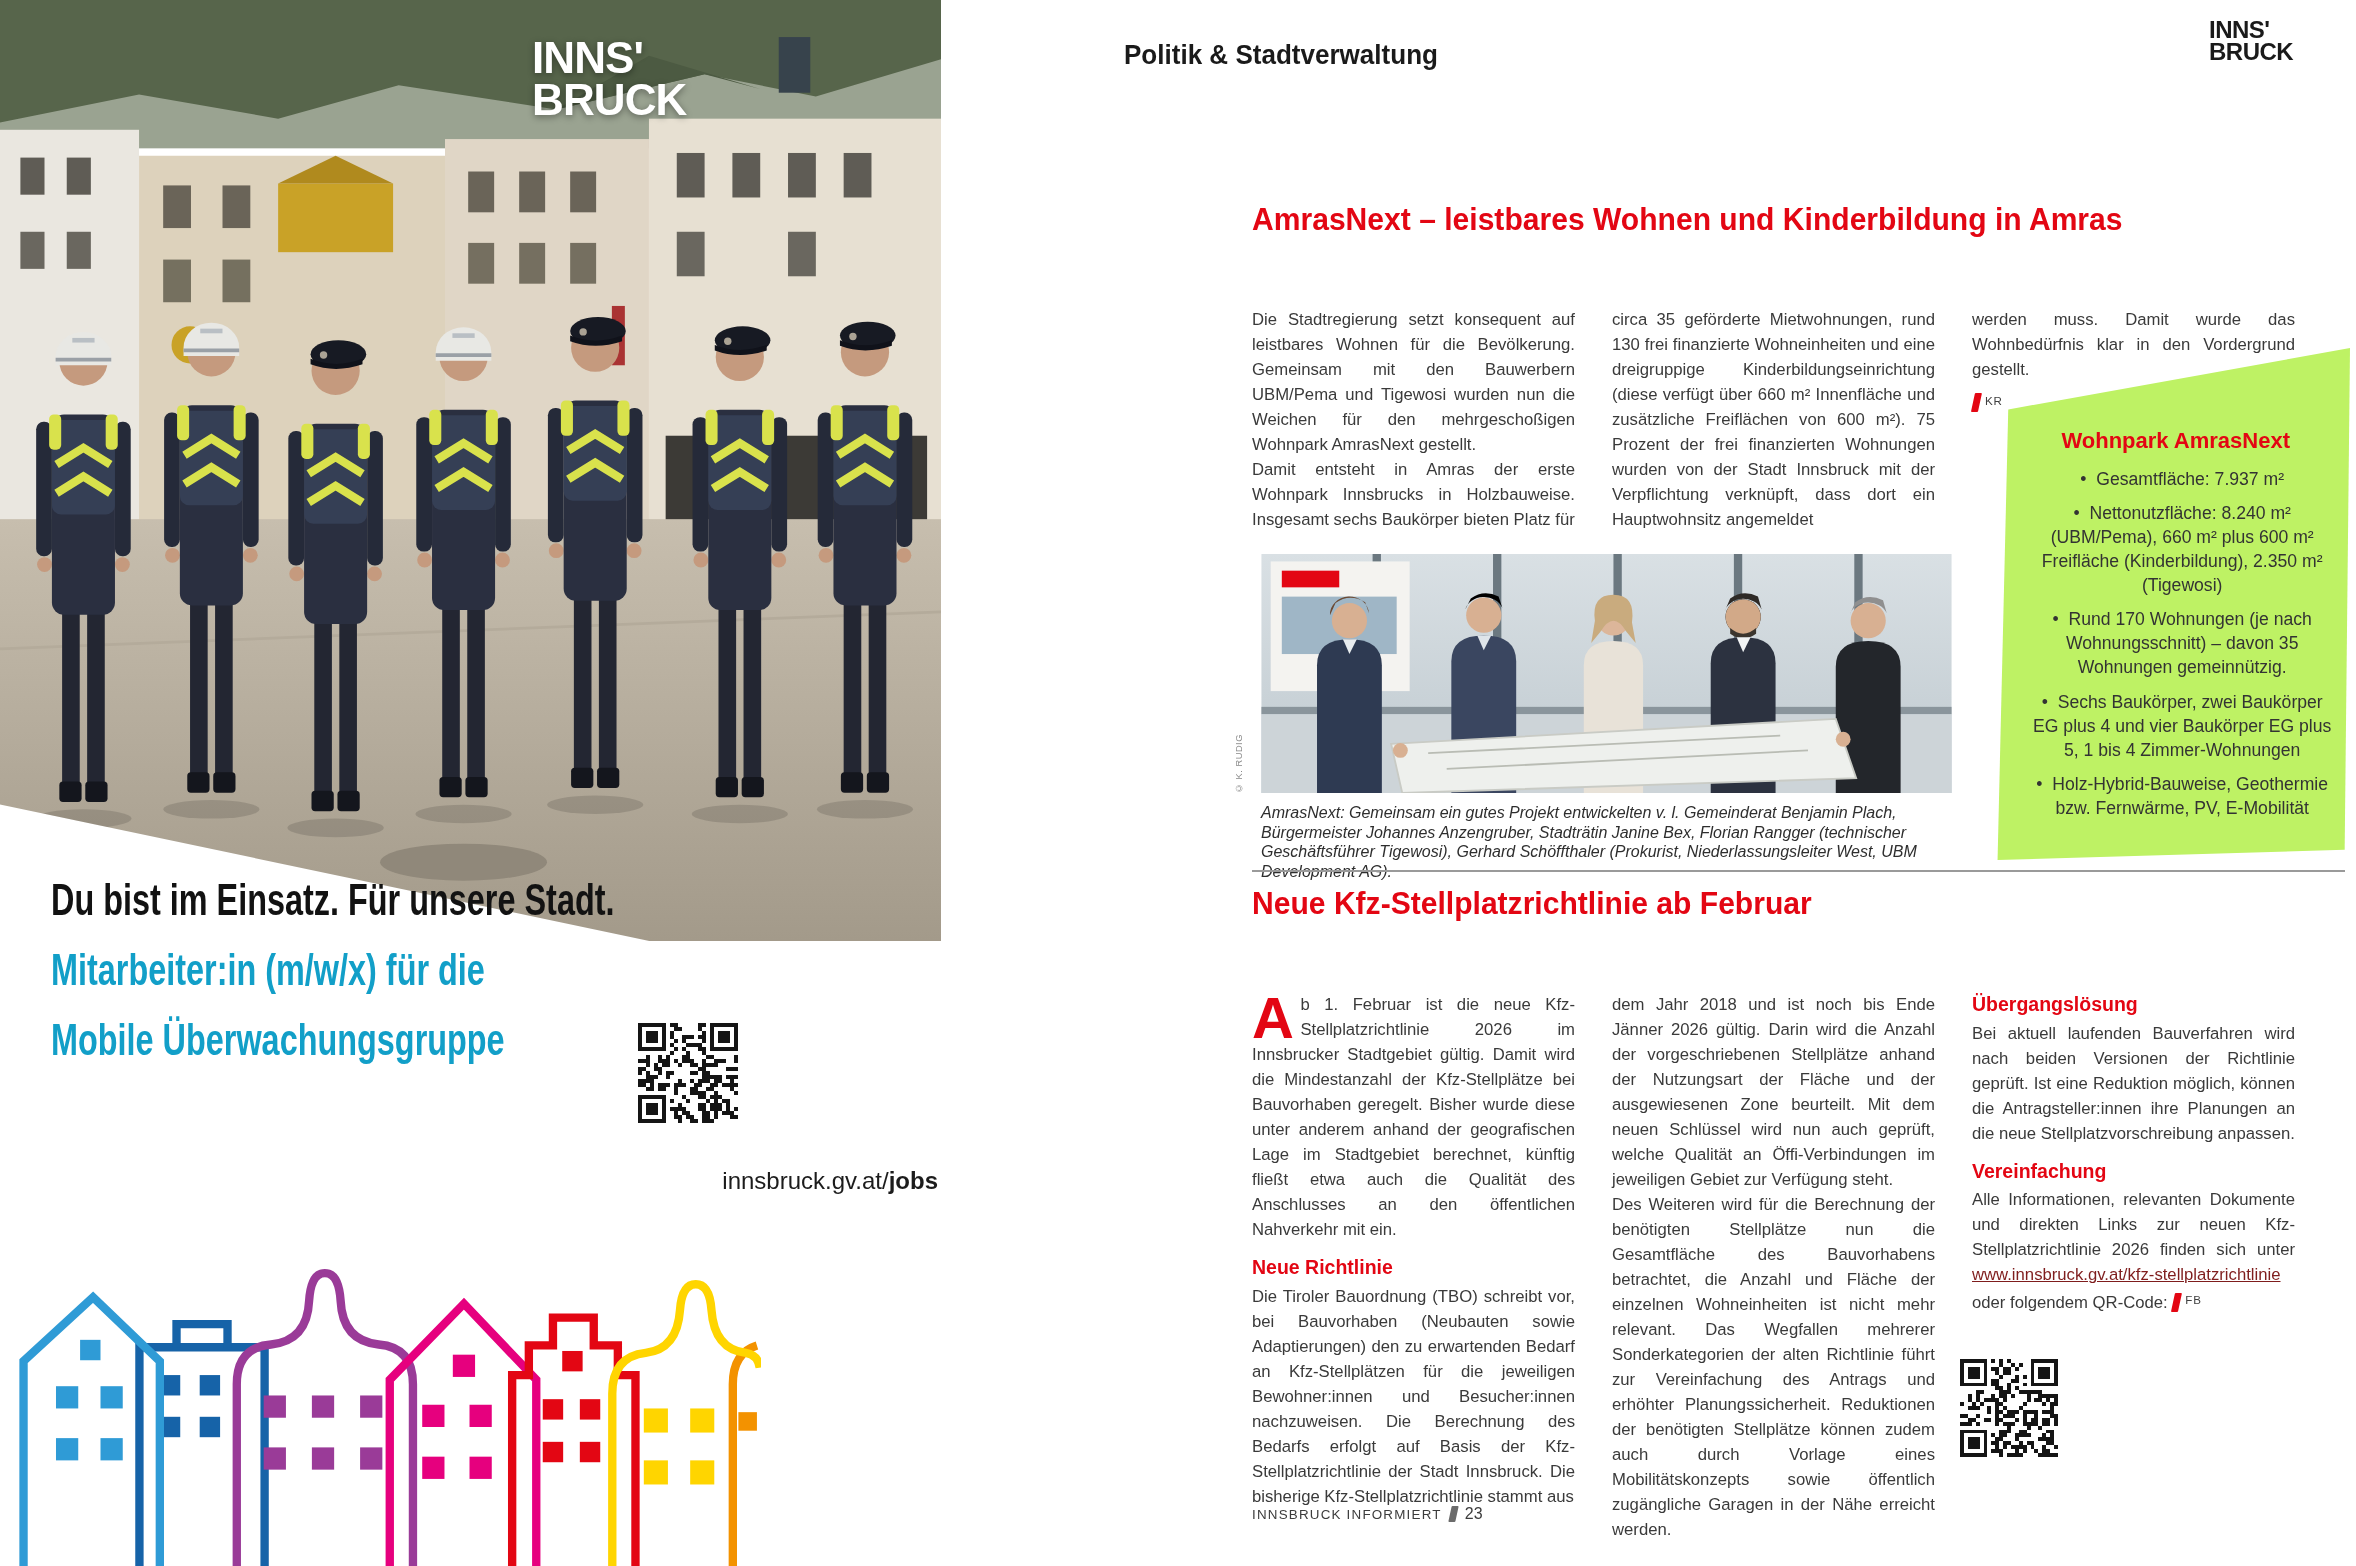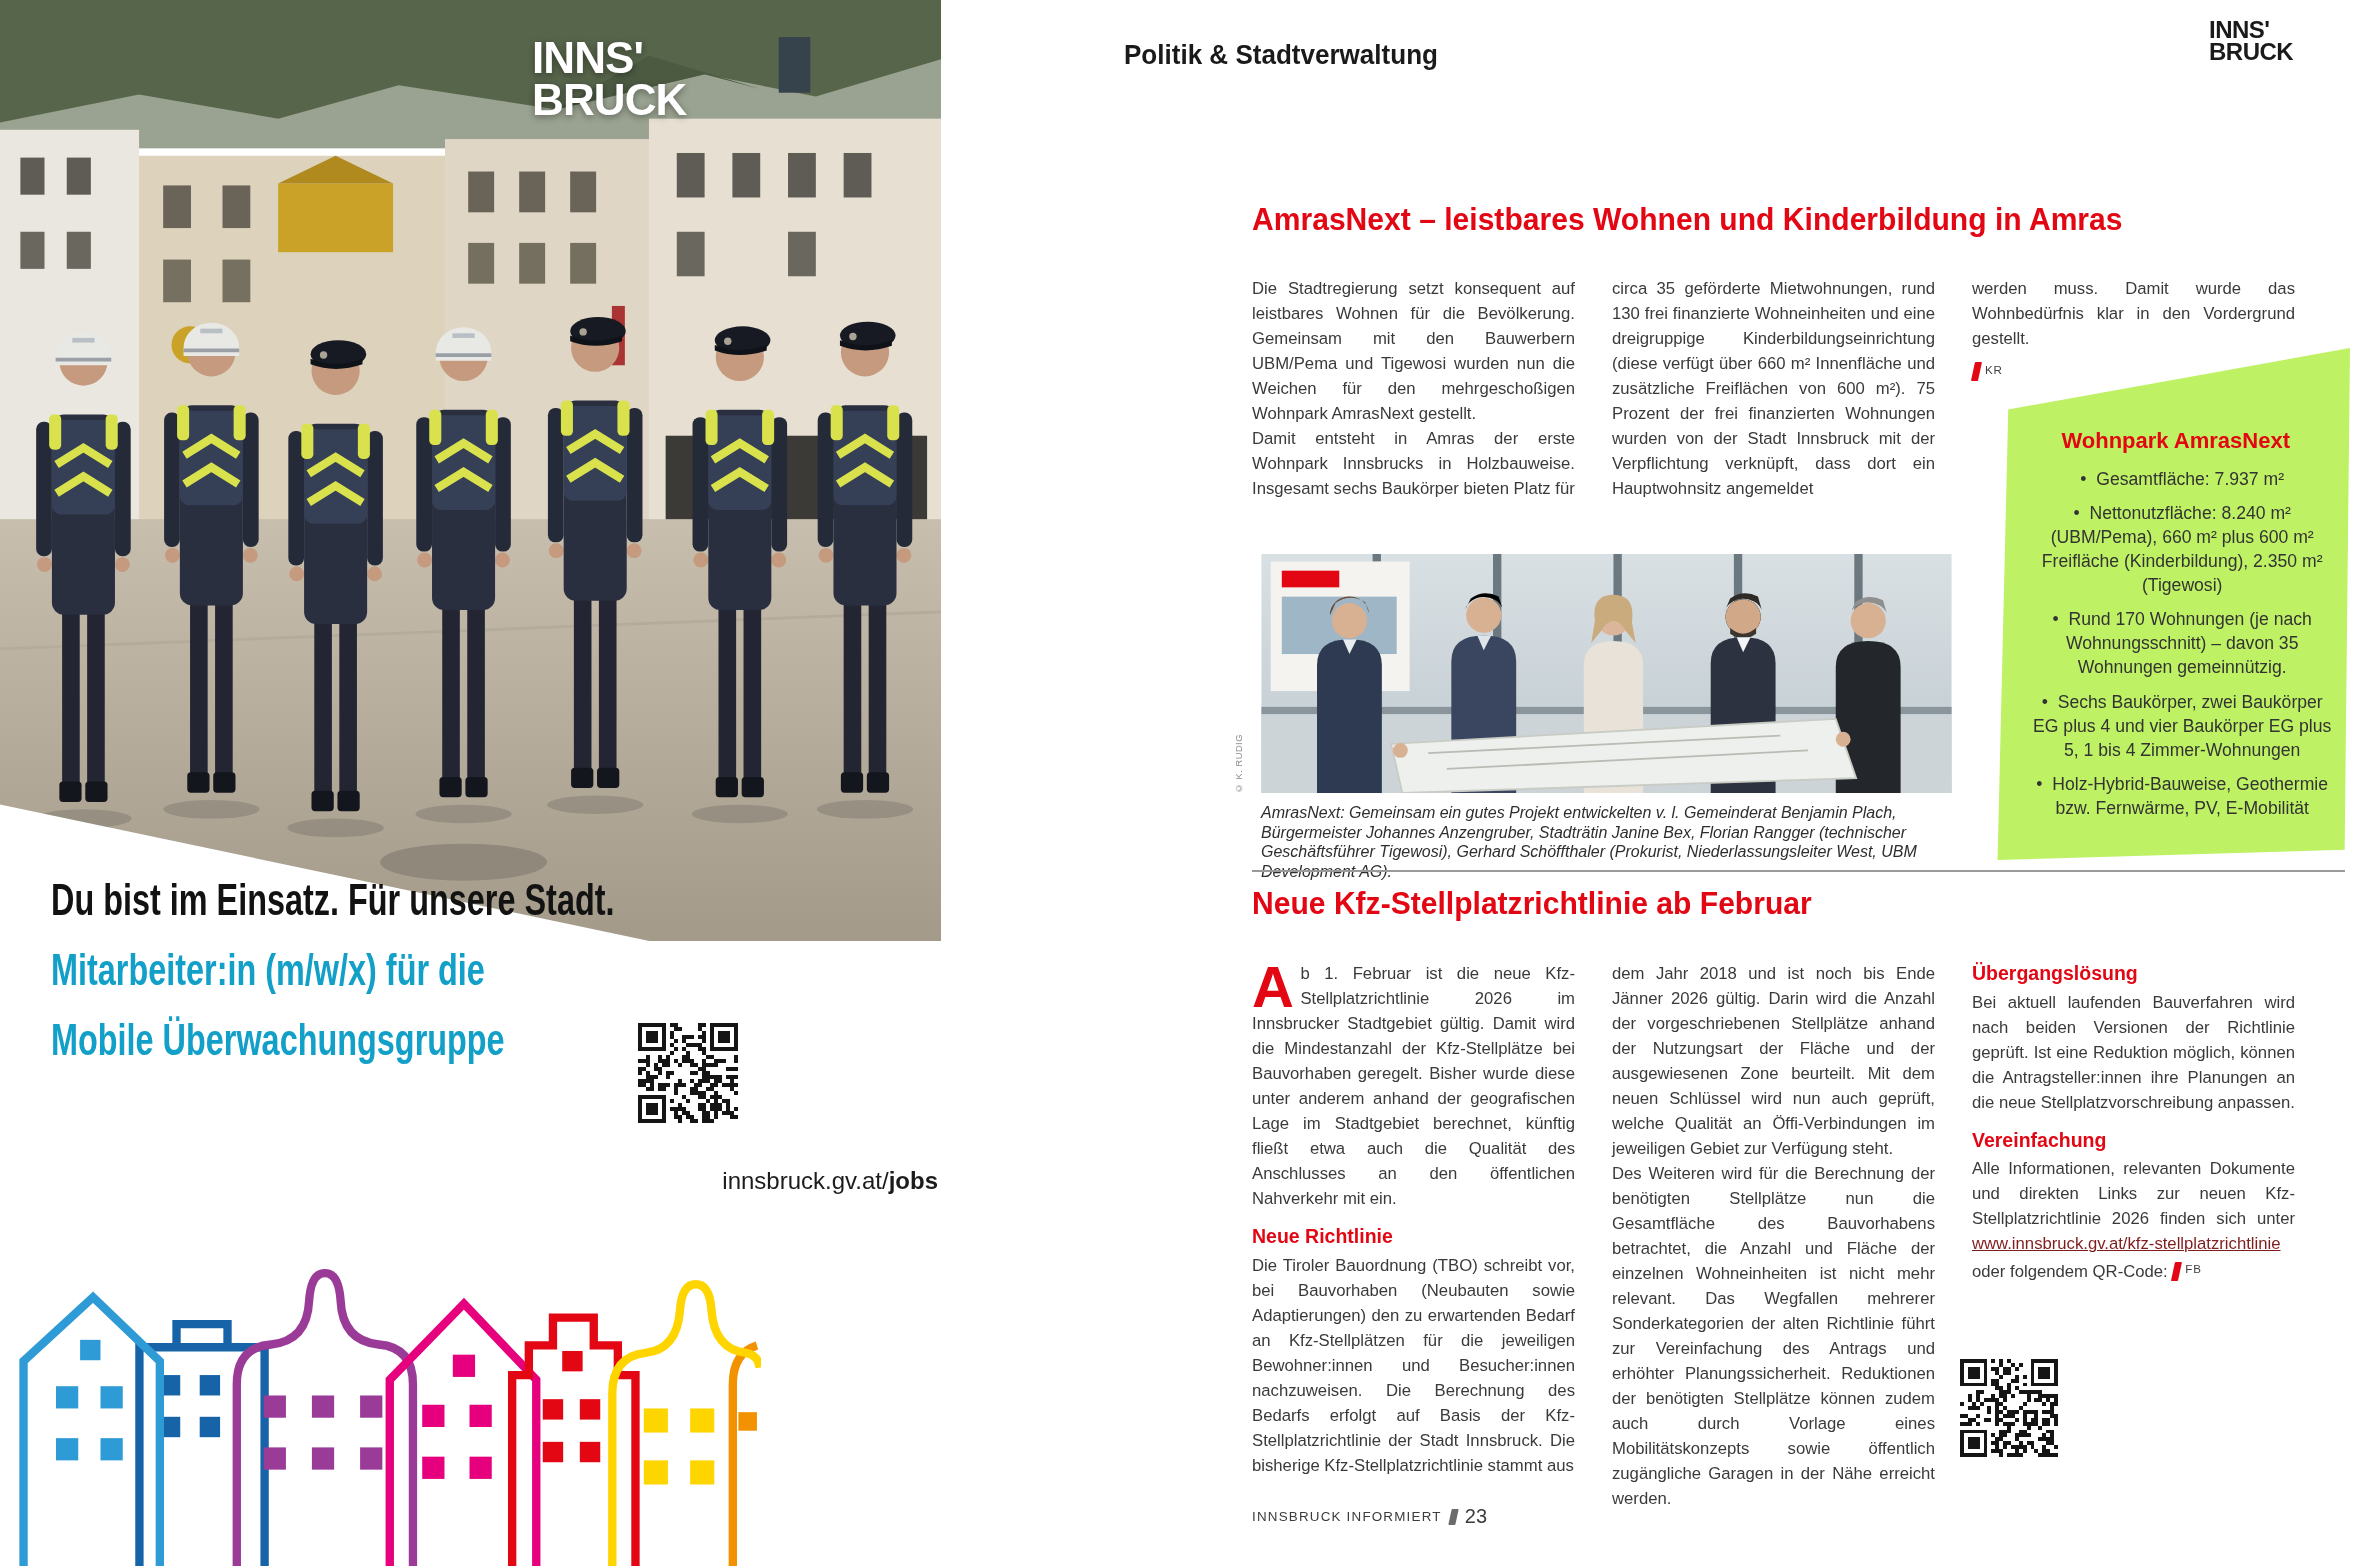--- a/index.html
+++ b/index.html
@@ -27,21 +27,21 @@
 
   
   #section-header{left:1124px;top:39px;font-size:28px;font-weight:700;color:#1a1a1a;
     transform:scaleX(.93);transform-origin:left top;}
   #page-logo{left:2209px;top:18.6px;font-weight:700;font-size:24px;line-height:.95;color:#1a1a1a;letter-spacing:-0.5px;}
 
   .red-title{font-size:31px;font-weight:700;color:#e30613;transform:scaleX(.97);transform-origin:left top;white-space:nowrap;}
   #a1-title{left:1252px;top:202px;}
   #a2-title{left:1252px;top:886px;}
 
-  .col{width:323px;font-size:16.7px;line-height:25px;text-align:justify;hyphens:auto;color:#3a3a3a;}
+  .col{width:323px;font-size:16.7px;line-height:25px;text-align:justify;hyphens:auto;color:#3a3a3a;margin-top:31px;}
   .col p{margin:0;}
   #a1-col1{left:1252px;top:276px;height:241px;overflow:hidden;}
   #a1-col2{left:1612px;top:276px;height:241px;overflow:hidden;}
   #a1-col3{left:1972px;top:276px;height:241px;}
 
   .author-mark{display:block;margin-top:5.6px;}
   .slash{display:inline-block;width:7.4px;height:18.6px;background:#e30613;transform:skewX(-12deg);
     border-radius:0.9px;margin:0 4.6px 0 0.9px;vertical-align:-3.7px;}
   .slash.small{width:6.5px;height:16px;}
   .initials{font-size:11.6px;letter-spacing:0.9px;color:#3f3f3f;vertical-align:3.7px;font-weight:400;}
@@ -67,21 +67,21 @@
   #a2-col3{left:1972px;top:961px;height:519px;overflow:visible;}
   .subhead{font-size:19.5px;font-weight:700;color:#e30613;margin:13px 0 3.7px 0;text-align:left;}
   .subhead.first{margin-top:0;}
   .dropcap{float:left;color:#e30613;font-size:58px;line-height:45px;font-weight:700;margin:2.8px 6.5px 0 0;}
   .link{text-decoration:underline;color:#7f1d1d;white-space:nowrap;}
   #a2-qr{left:1957px;top:1356px;width:98px;height:98px;}
 
   #footer{left:1252px;top:1505px;width:1089px;display:flex;align-items:center;gap:8.3px;}
   #footer-mag{font-size:13.4px;letter-spacing:1.2px;color:#3c3c3c;}
   #footer .slash{background:#6b6b6b;margin:0;}
-  #footer-page{font-size:20px;color:#3c3c3c;}
+  #footer-page{font-size:16px;color:#3c3c3c;}
 </style>
 </head>
 <body>
 
 <div id="page">
 
   <div class="abs" id="ad-photo">
     <svg viewBox="0 0 1015 1015" xmlns="http://www.w3.org/2000/svg" xmlns:xlink="http://www.w3.org/1999/xlink">
       <defs>
         <linearGradient id="street" x1="0" y1="0" x2="0" y2="1">

